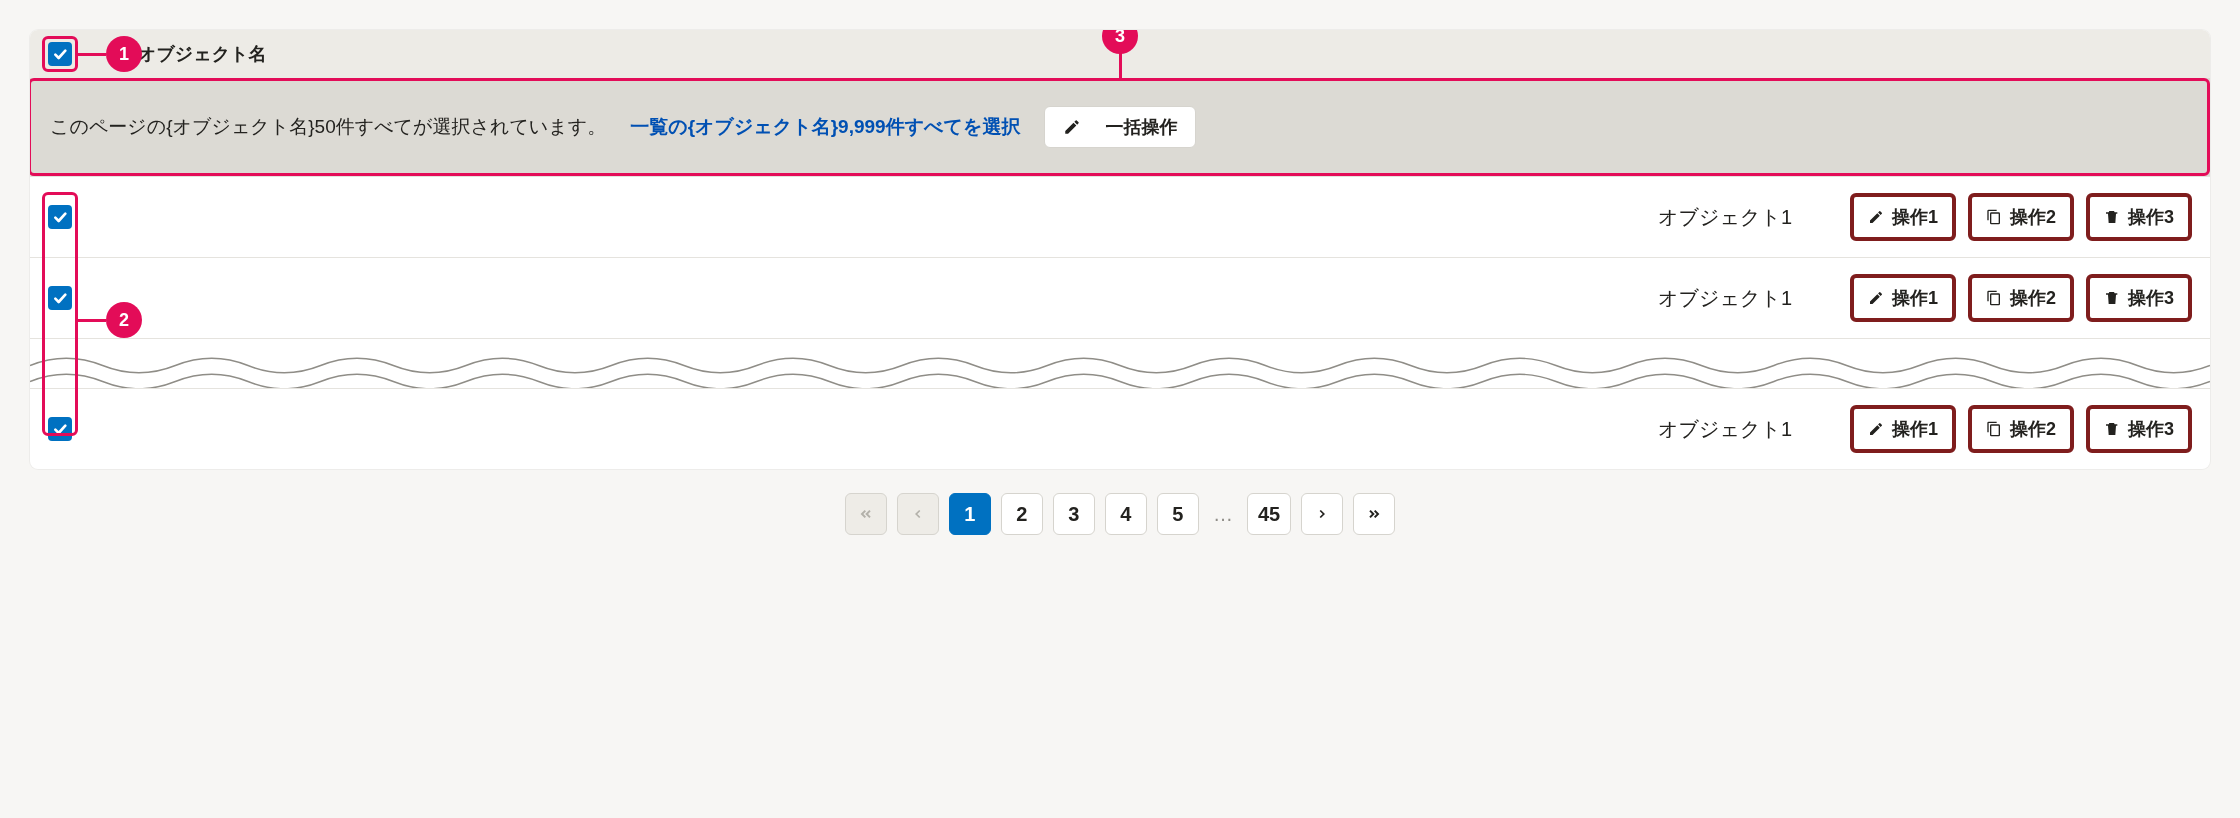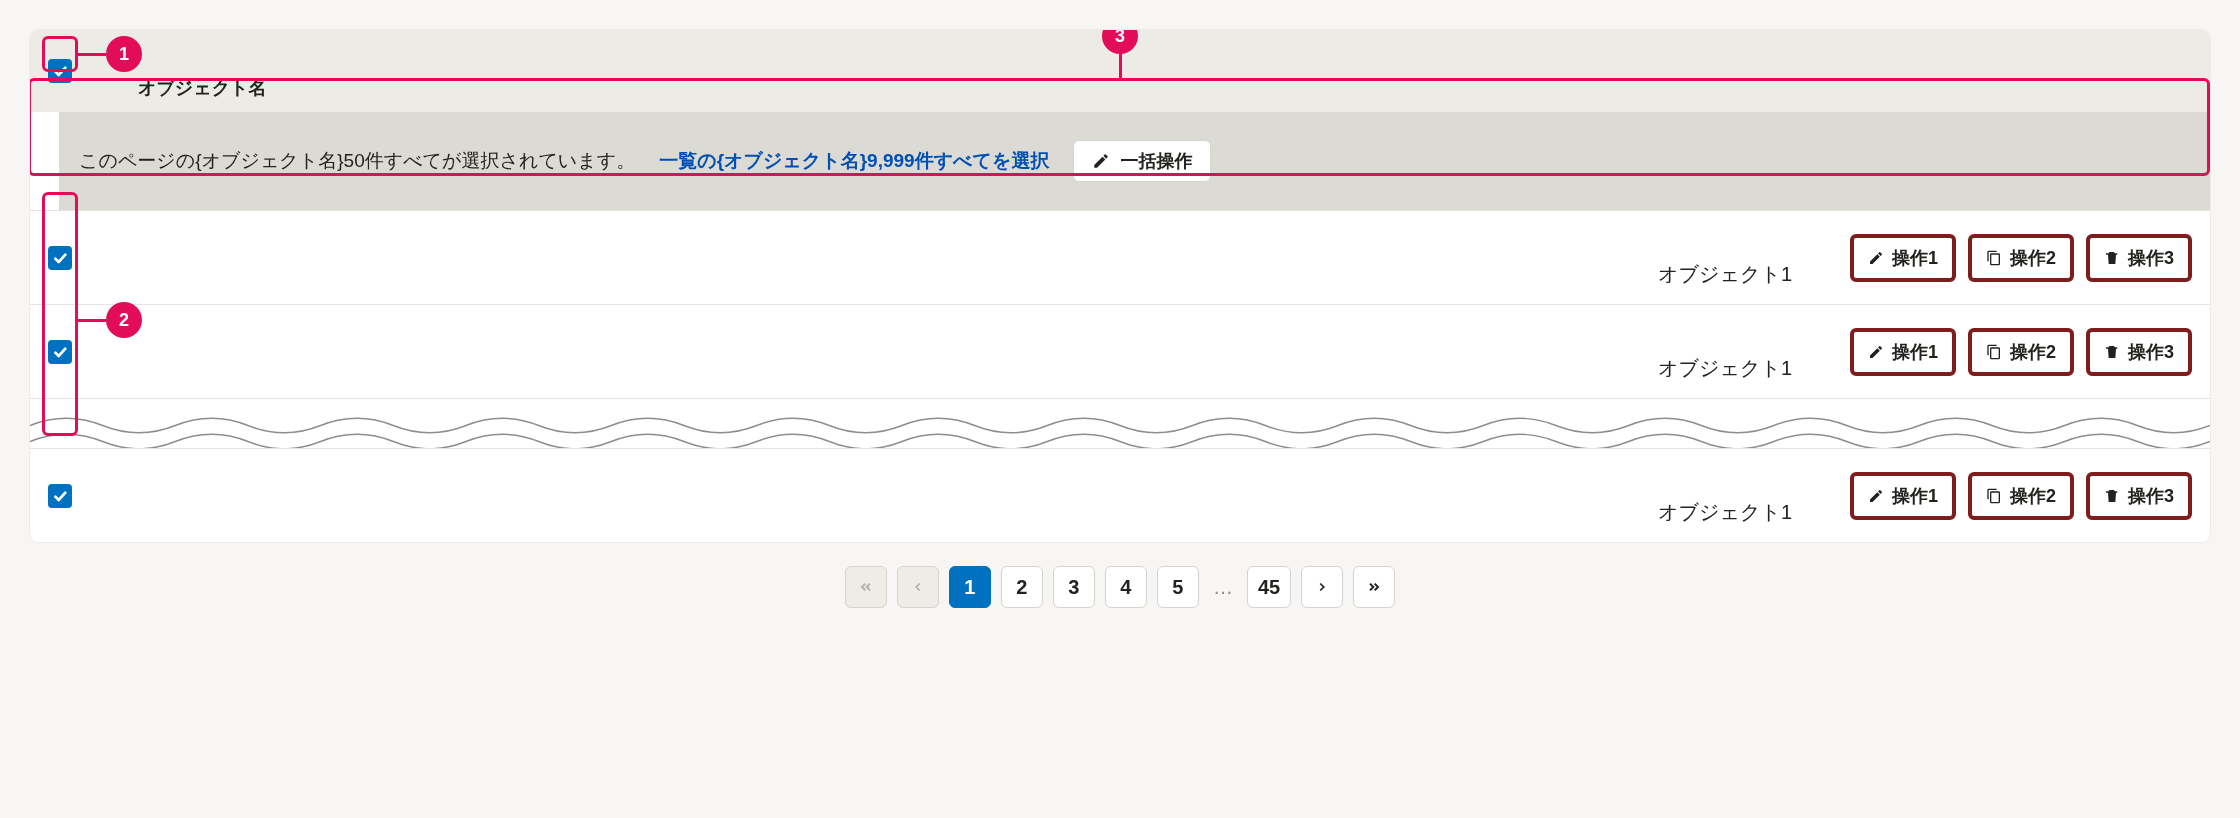--- a/index.html
+++ b/index.html
@@ -18,21 +18,21 @@
   }
   .table-header {
     display: flex;
     align-items: center;
     background: #edebe6;
     padding: 12px 18px;
     font-size: 18px;
     font-weight: 700;
   }
   .col-check { width: 60px; display:flex; align-items:center; }
-  .col-name { flex: 1; padding-left: 30px; margin-top: 34px; }
+  .col-name { flex: 1; padding-left: 30px; }
   .col-ops  { width: 400px; text-align:center; }
 
   .checkbox {
     width: 24px;
     height: 24px;
     border-radius: 4px;
     display: inline-flex;
     align-items: center;
     justify-content: center;
     cursor: pointer;
@@ -43,38 +43,37 @@
   }
   .checkbox svg { width: 16px; height: 16px; }
 
   .bulk-bar {
     background: #dcdad4;
     padding: 28px 20px;
     display: flex;
     align-items: center;
     font-size: 19px;
     gap: 24px;
-    margin-left: 29px;
   }
   .bulk-text { font-weight: 400; }
   .bulk-link {
     color: #0050b3;
     font-weight: 700;
     cursor: pointer;
   }
   .btn {
     background: #fff;
     border: 1px solid #d6d4ce;
     border-radius: 6px;
     padding: 8px 18px;
     font-size: 18px;
     font-weight: 700;
     display: inline-flex;
     align-items: center;
-    gap: 10px;
+    gap: 24px;
     cursor: pointer;
   }
   .btn svg { width: 18px; height: 18px; }
 
   .row {
     display: flex;
     align-items: center;
     padding: 16px 18px;
     border-top: 1px solid #e5e3de;
     font-size: 20px;

